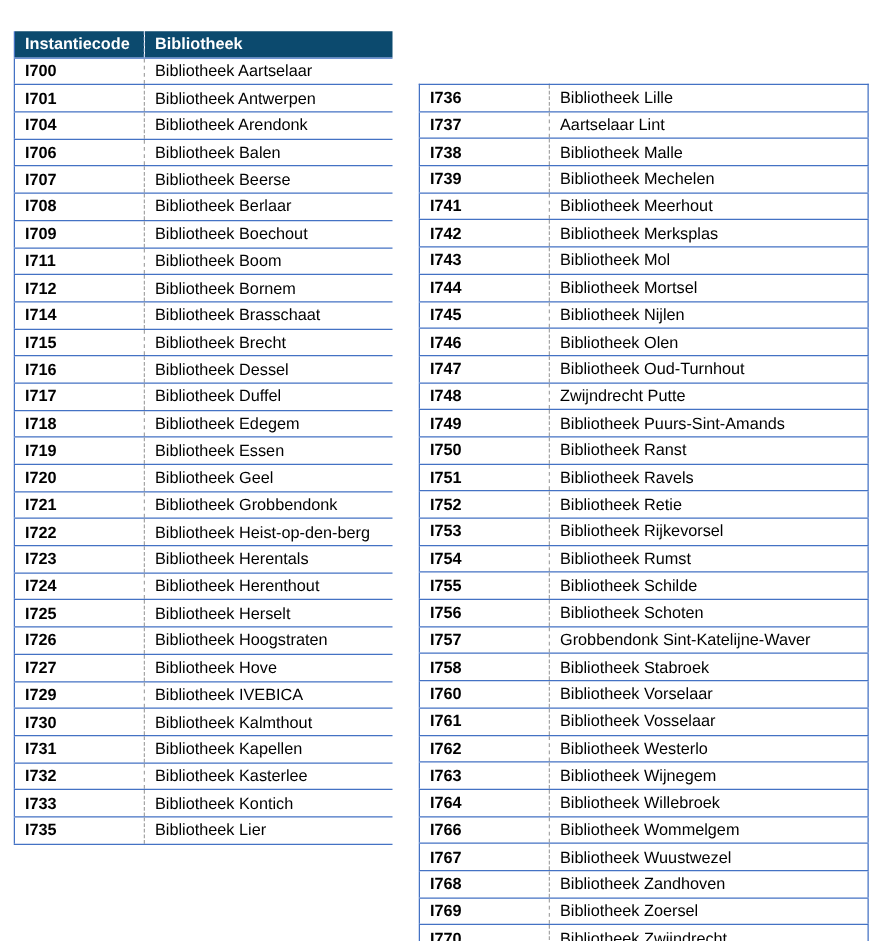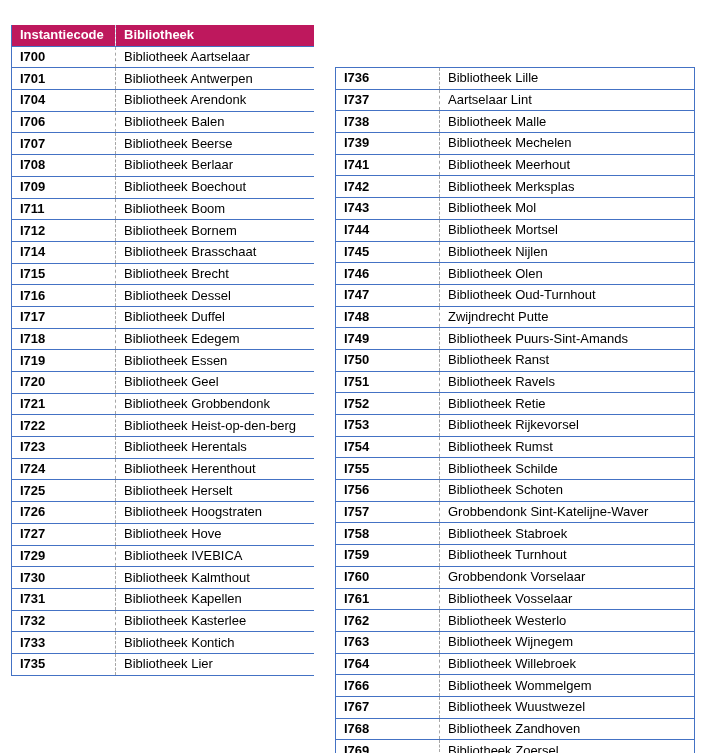--- a/index.html
+++ b/index.html
@@ -5,21 +5,21 @@
   html, body { margin: 0; padding: 0; background: #ffffff; }
   body { width: 701px; height: 753px; position: relative; overflow: hidden;
          font-family: "Liberation Sans", "DejaVu Sans", sans-serif; font-size: 13px; color: #000; }
   table { position: absolute; border-collapse: collapse; table-layout: fixed; }
   td, th { height: 20.7px; padding: 0 0 0 8px; text-align: left; vertical-align: middle;
            border-bottom: 1px solid #4472c4; white-space: nowrap; overflow: hidden; line-height: 20px; }
   .code { font-weight: bold; border-right: 1px dashed #a6a6a6; }
   #left { left: 11px; top: 25px; width: 302px; border-left: 1px solid #4472c4; }
   #left col.c1 { width: 104px; }
   #left col.c2 { width: 198px; }
-  #left thead th { background: #be185d; color: #ffffff; font-weight: bold; border-bottom: 1px solid #4472c4; }
+  #left thead th { background: #0c4a6e; color: #ffffff; font-weight: bold; border-bottom: 1px solid #4472c4; }
   #left thead th.code { border-right: 1px dashed #c9d3ea; }
   #right { left: 335px; top: 25px; width: 359px; border: 1px solid #4472c4; border-top: 1px solid #4472c4; margin-top: 42px; }
   #right col.c1 { width: 104px; }
   #right col.c2 { width: 255px; }
 </style>
 </head>
 <body>
 
 <table id="left">
   <colgroup>
@@ -240,26 +240,22 @@
       </tr>
       <tr>
         <td class="code">I757</td>
         <td>Grobbendonk Sint-Katelijne-Waver</td>
       </tr>
       <tr>
         <td class="code">I758</td>
         <td>Bibliotheek Stabroek</td>
       </tr>
       <tr>
-        <td class="code">I759</td>
-        <td>Bibliotheek Turnhout</td>
-      </tr>
-      <tr>
         <td class="code">I760</td>
-        <td>Grobbendonk Vorselaar</td>
+        <td>Bibliotheek Vorselaar</td>
       </tr>
       <tr>
         <td class="code">I761</td>
         <td>Bibliotheek Vosselaar</td>
       </tr>
       <tr>
         <td class="code">I762</td>
         <td>Bibliotheek Westerlo</td>
       </tr>
       <tr>

